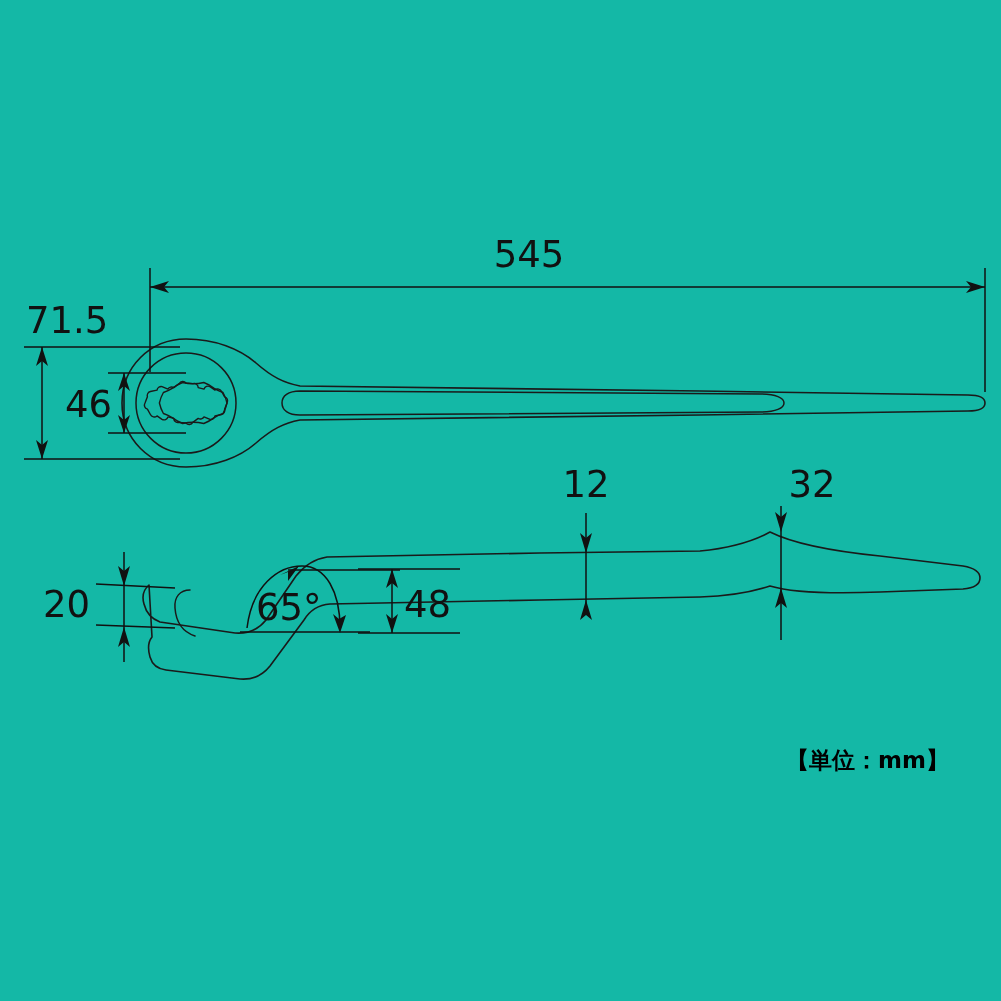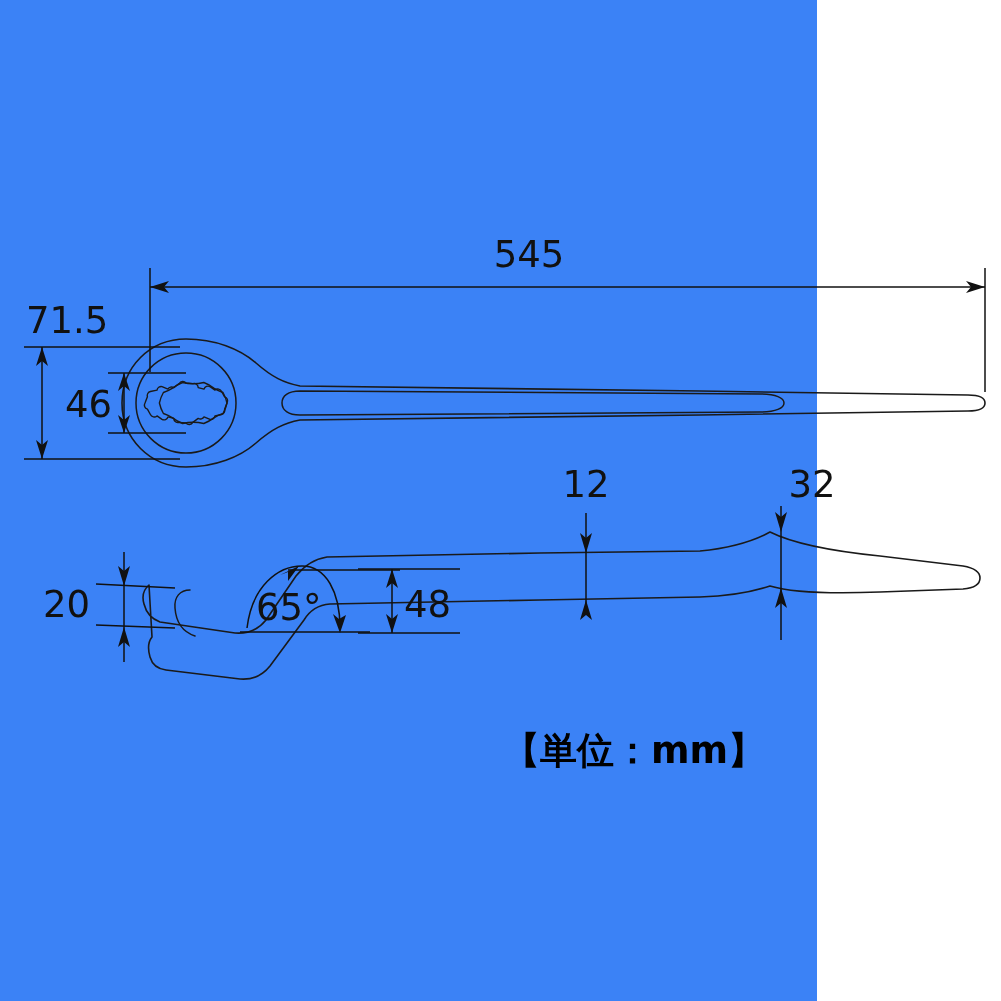--- a/index.html
+++ b/index.html
@@ -8,23 +8,23 @@
     background: #ffffff;
   }
   body {
     width: 1001px;
     height: 1001px;
     font-family: "DejaVu Sans", "Liberation Sans", sans-serif;
     overflow: hidden;
   }
   #drawing-root {
     position: relative;
-    width: 817px;
+    width: 1001px;
     height: 1001px;
-    background: #3b82f6;
+    background: #14b8a6;
   }
   svg#technical-drawing {
     display: block;
     width: 1001px;
     height: 1001px;
   }
   .part-outline {
     fill: none;
     stroke: #1a1a1a;
     stroke-width: 1.6;
@@ -65,21 +65,21 @@
     font-family: "DejaVu Sans", "Liberation Sans", sans-serif;
     font-size: 37px;
     font-weight: 400;
     dominant-baseline: auto;
   }
   .unit-caption {
     position: absolute;
     right: 52px;
     bottom: 225px;
     font-family: "DejaVu Sans", "Liberation Sans", sans-serif;
-    font-size: 37px;
+    font-size: 23px;
     font-weight: 700;
     color: #000000;
     letter-spacing: 0px;
     white-space: nowrap;
   }
 </style>
 </head>
 <body>
 
 <div id="drawing-root">

